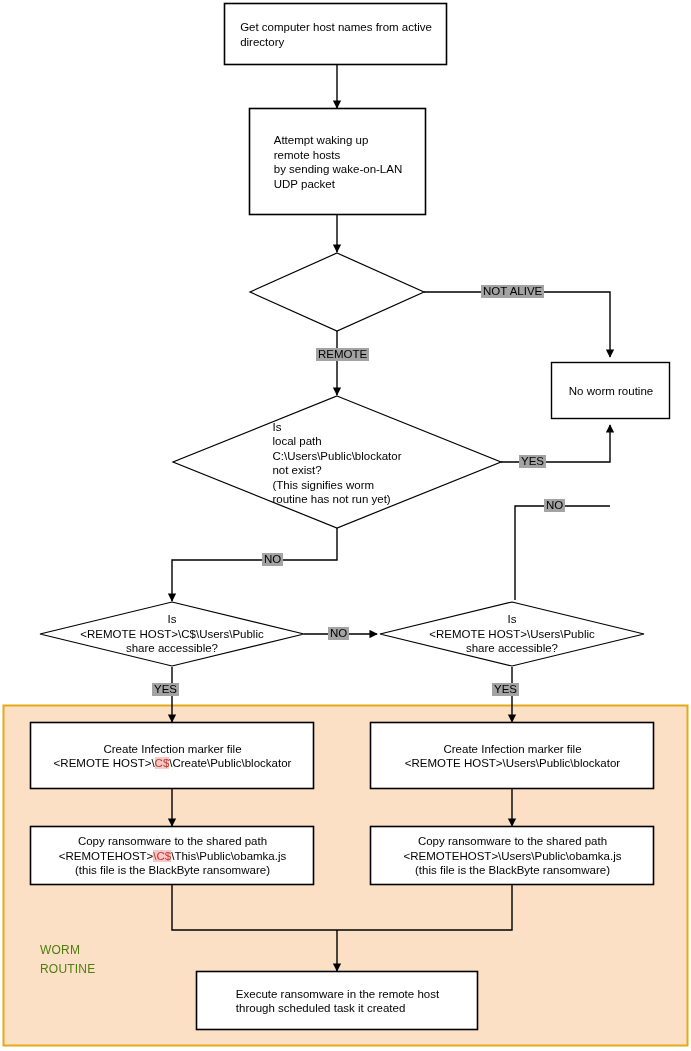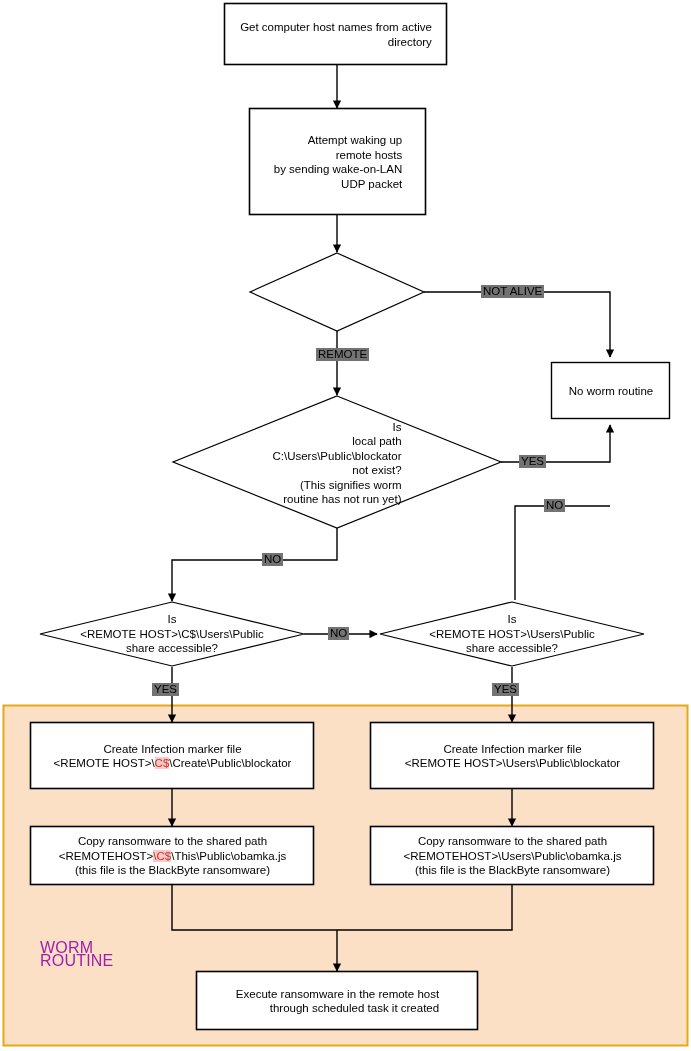--- a/index.html
+++ b/index.html
@@ -20,41 +20,41 @@
     left: 0;
     top: 0;
     width: 691px;
     height: 1051px;
   }
   .node-text {
     position: absolute;
     display: flex;
     align-items: center;
     justify-content: center;
-    text-align: right;
+    text-align: left;
     font-size: 11.5px;
     line-height: 14.5px;
     color: #000000;
     white-space: pre-line;
     pointer-events: none;
   }
   .edge-label {
     position: absolute;
     font-size: 11.5px;
     line-height: 13px;
     color: #000000;
-    background: #737373;
+    background: #a3a3a3;
     padding: 0 2px;
     white-space: nowrap;
   }
   .worm-label {
     position: absolute;
-    font-size: 16px;
-    line-height: 13px;
-    color: #a21caf;
+    font-size: 12px;
+    line-height: 19px;
+    color: #4d7c0f;
     white-space: pre-line;
     letter-spacing: 0.2px;
   }
   .hl {
     background: #f9c9c9;
     color: #c0392b;
   }
 </style>
 </head>
 <body>

